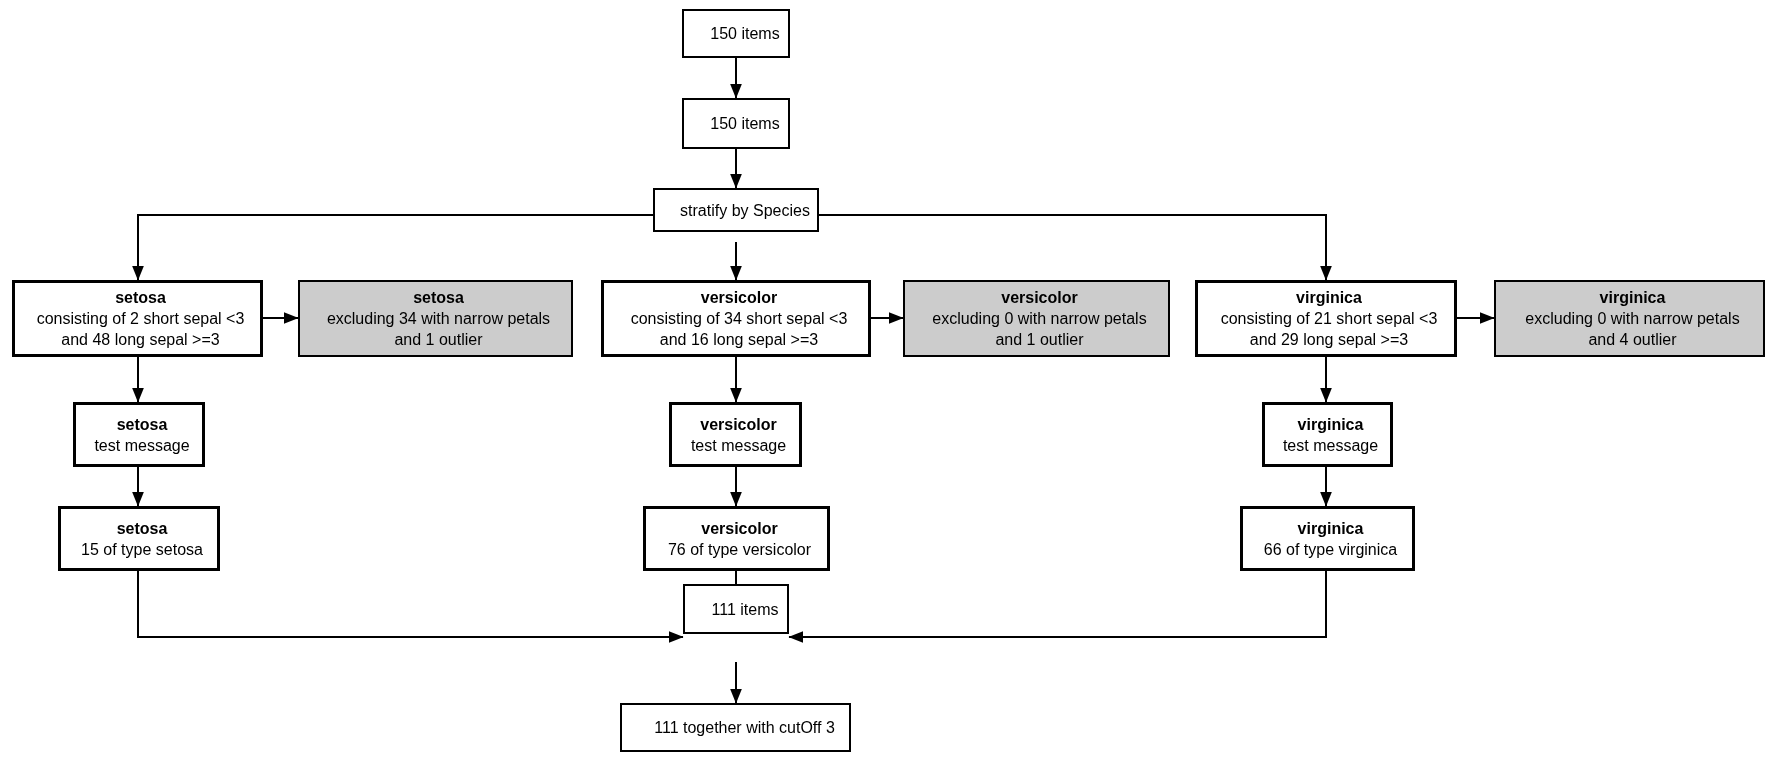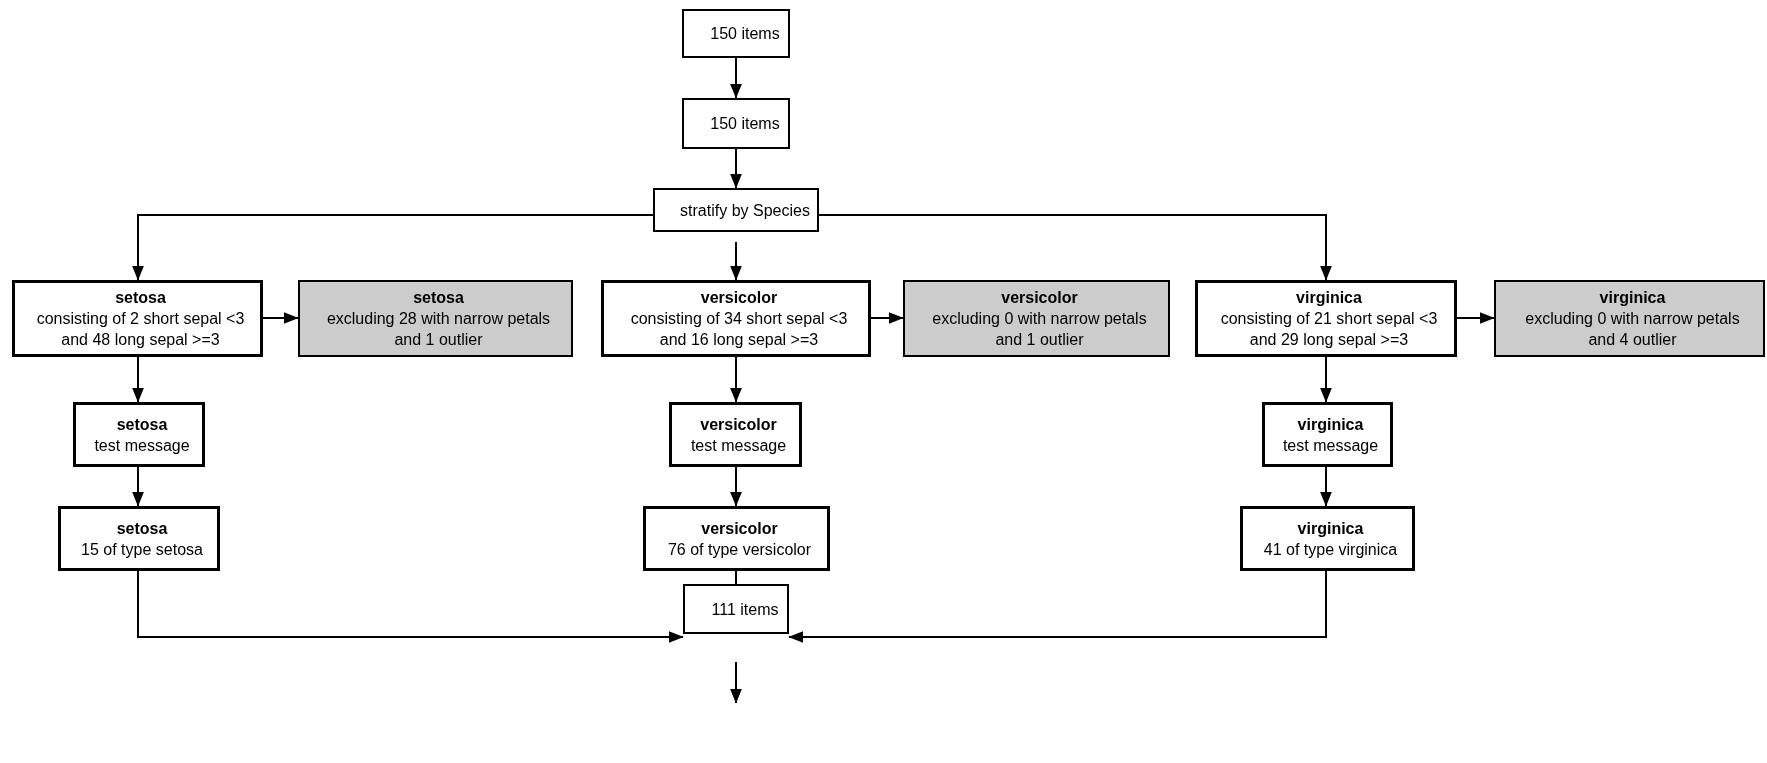--- a/index.html
+++ b/index.html
@@ -100,21 +100,21 @@
     <span>stratify by Species</span>
   </div>
 
   <div class="node left thick" id="n-setosa-consist">
     <span class="title">setosa</span>
     <span>consisting of 2 short sepal &lt;3</span>
     <span>and 48 long sepal &gt;=3</span>
   </div>
   <div class="node left gray" id="n-setosa-exclude">
     <span class="title">setosa</span>
-    <span>excluding 28 with narrow petals</span>
+    <span>excluding 34 with narrow petals</span>
     <span>and 1 outlier</span>
   </div>
   <div class="node left thick" id="n-setosa-message">
     <span class="title">setosa</span>
     <span>test message</span>
   </div>
   <div class="node left thick" id="n-setosa-count">
     <span class="title">setosa</span>
     <span>15 of type setosa</span>
   </div>
@@ -147,20 +147,23 @@
     <span class="title">virginica</span>
     <span>excluding 0 with narrow petals</span>
     <span>and 4 outlier</span>
   </div>
   <div class="node left thick" id="n-virginica-message">
     <span class="title">virginica</span>
     <span>test message</span>
   </div>
   <div class="node left thick" id="n-virginica-count">
     <span class="title">virginica</span>
-    <span>41 of type virginica</span>
+    <span>66 of type virginica</span>
   </div>
 
   <div class="node center" id="n-merge">
     <span>111 items</span>
   </div>
+  <div class="node center" id="n-final">
+    <span>111 together with cutOff 3</span>
+  </div>
 
 </div>
 
 </body></html>

